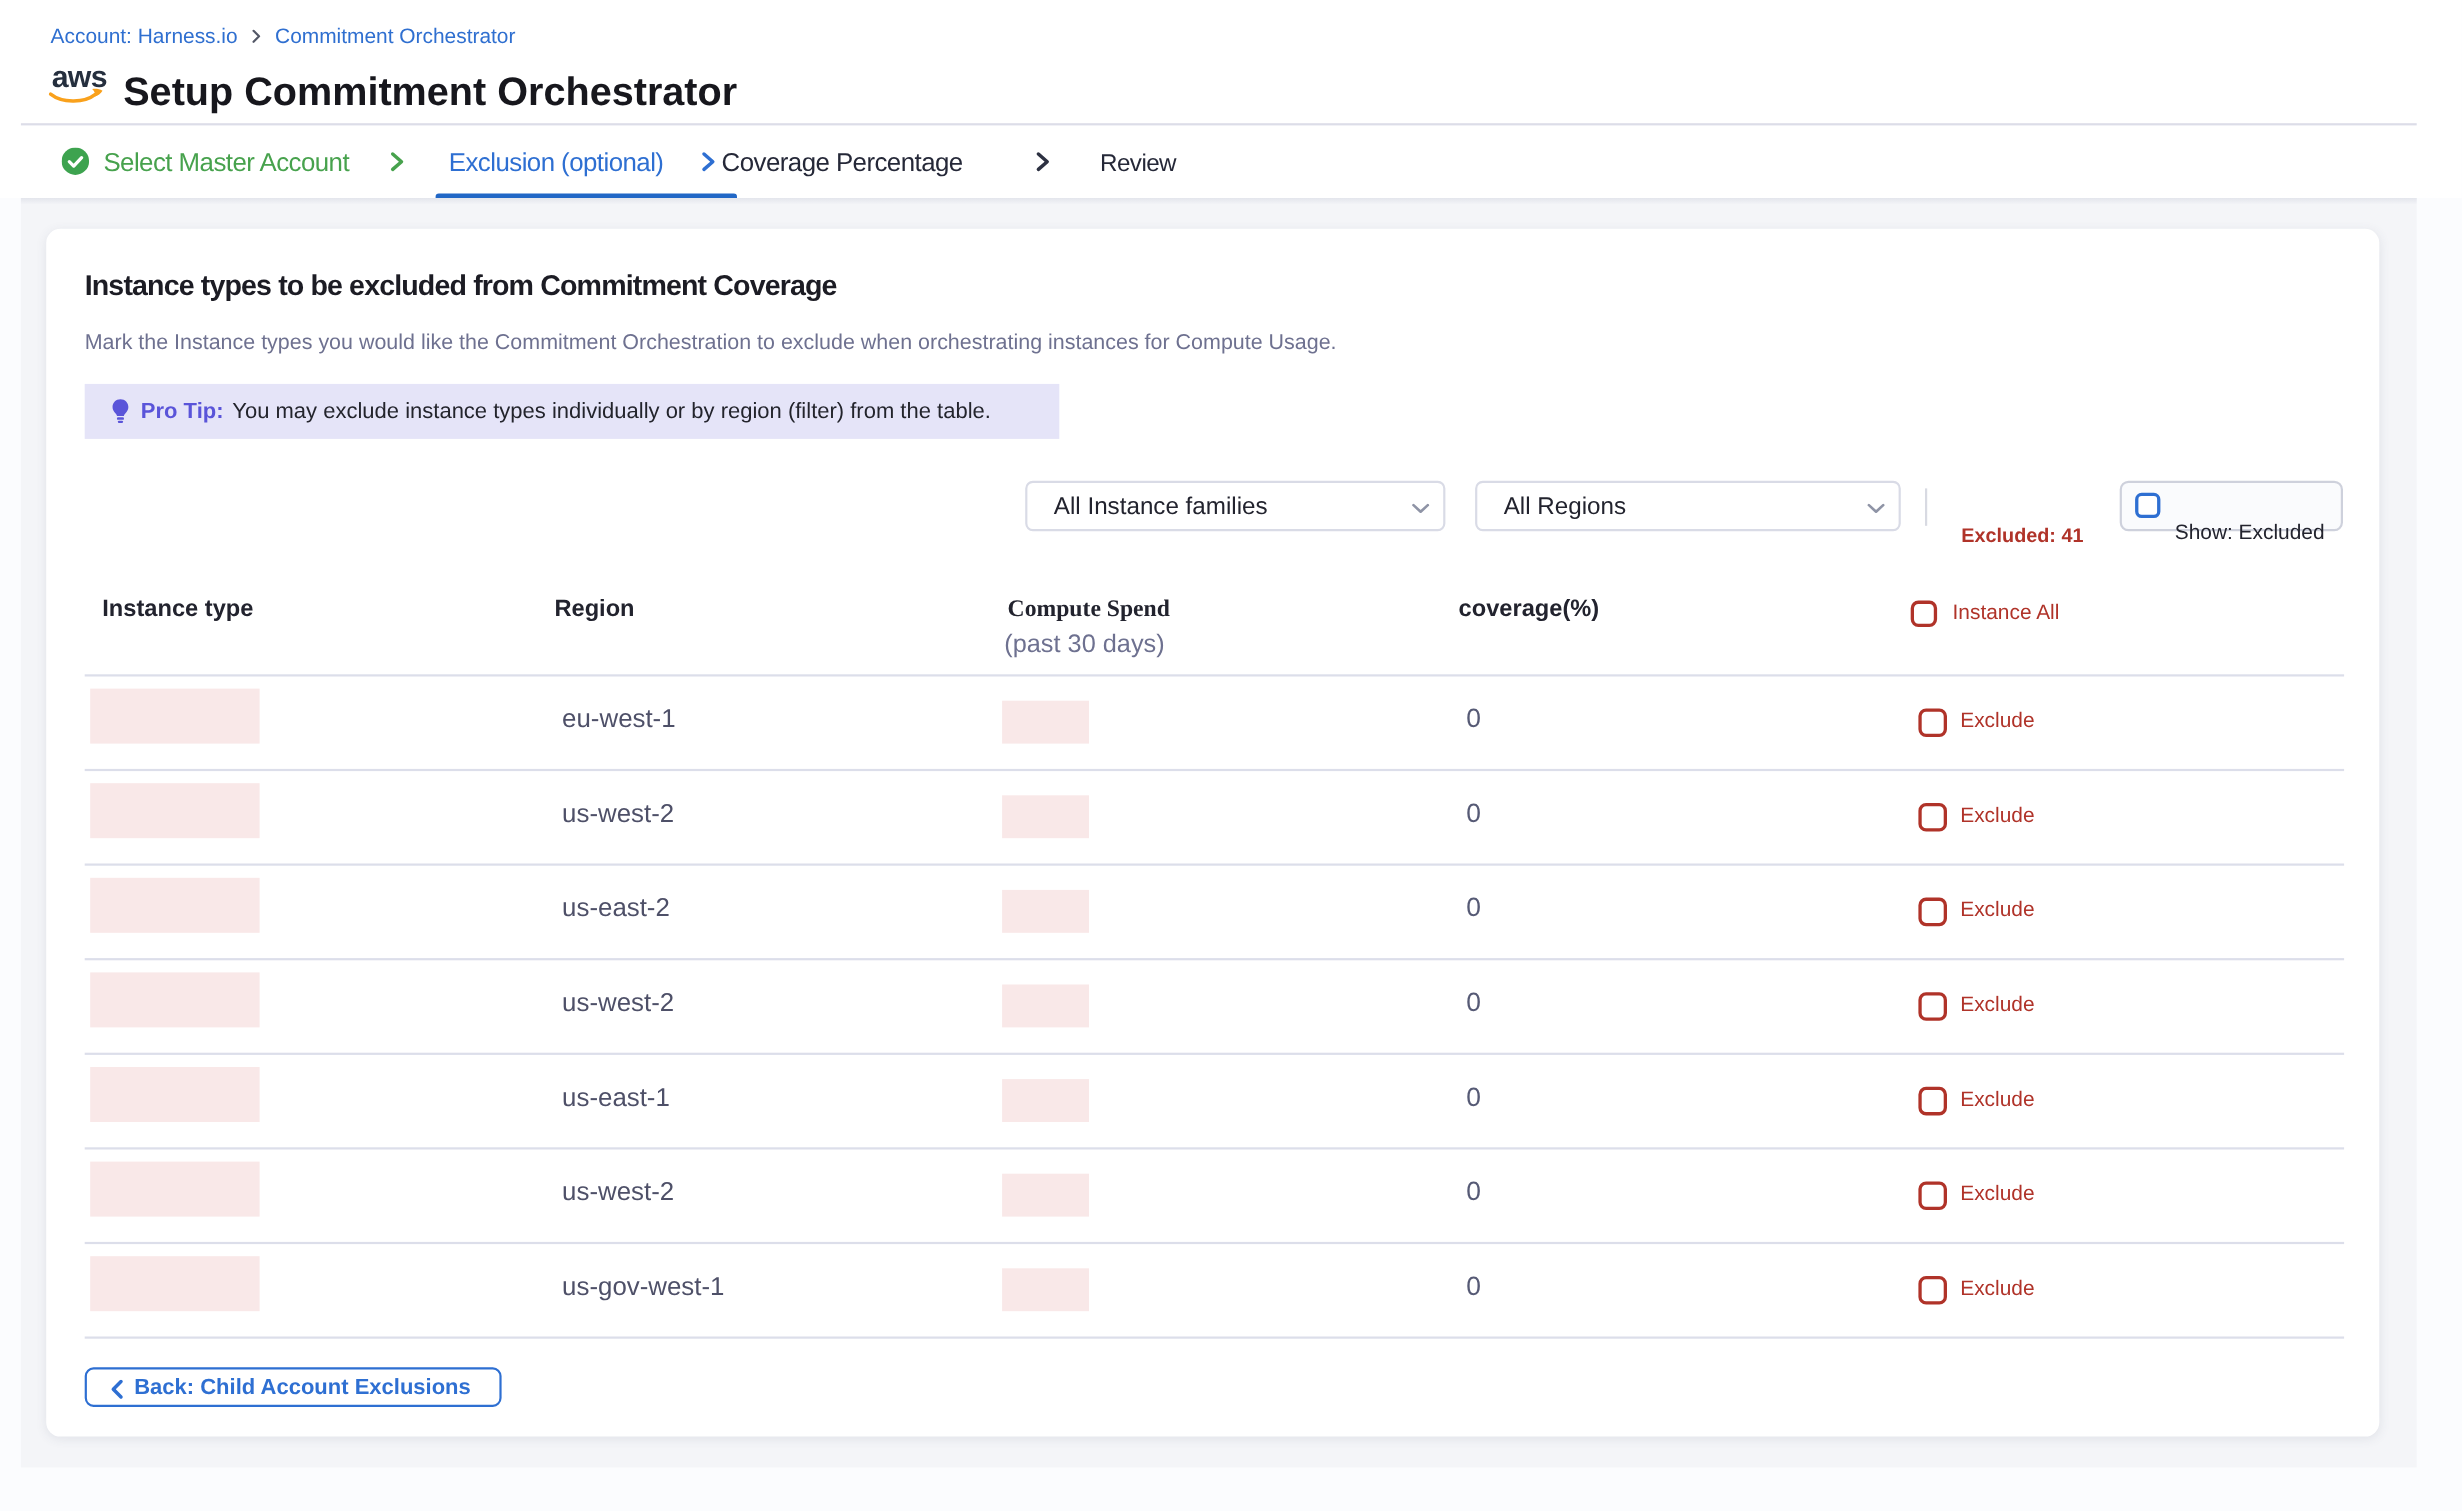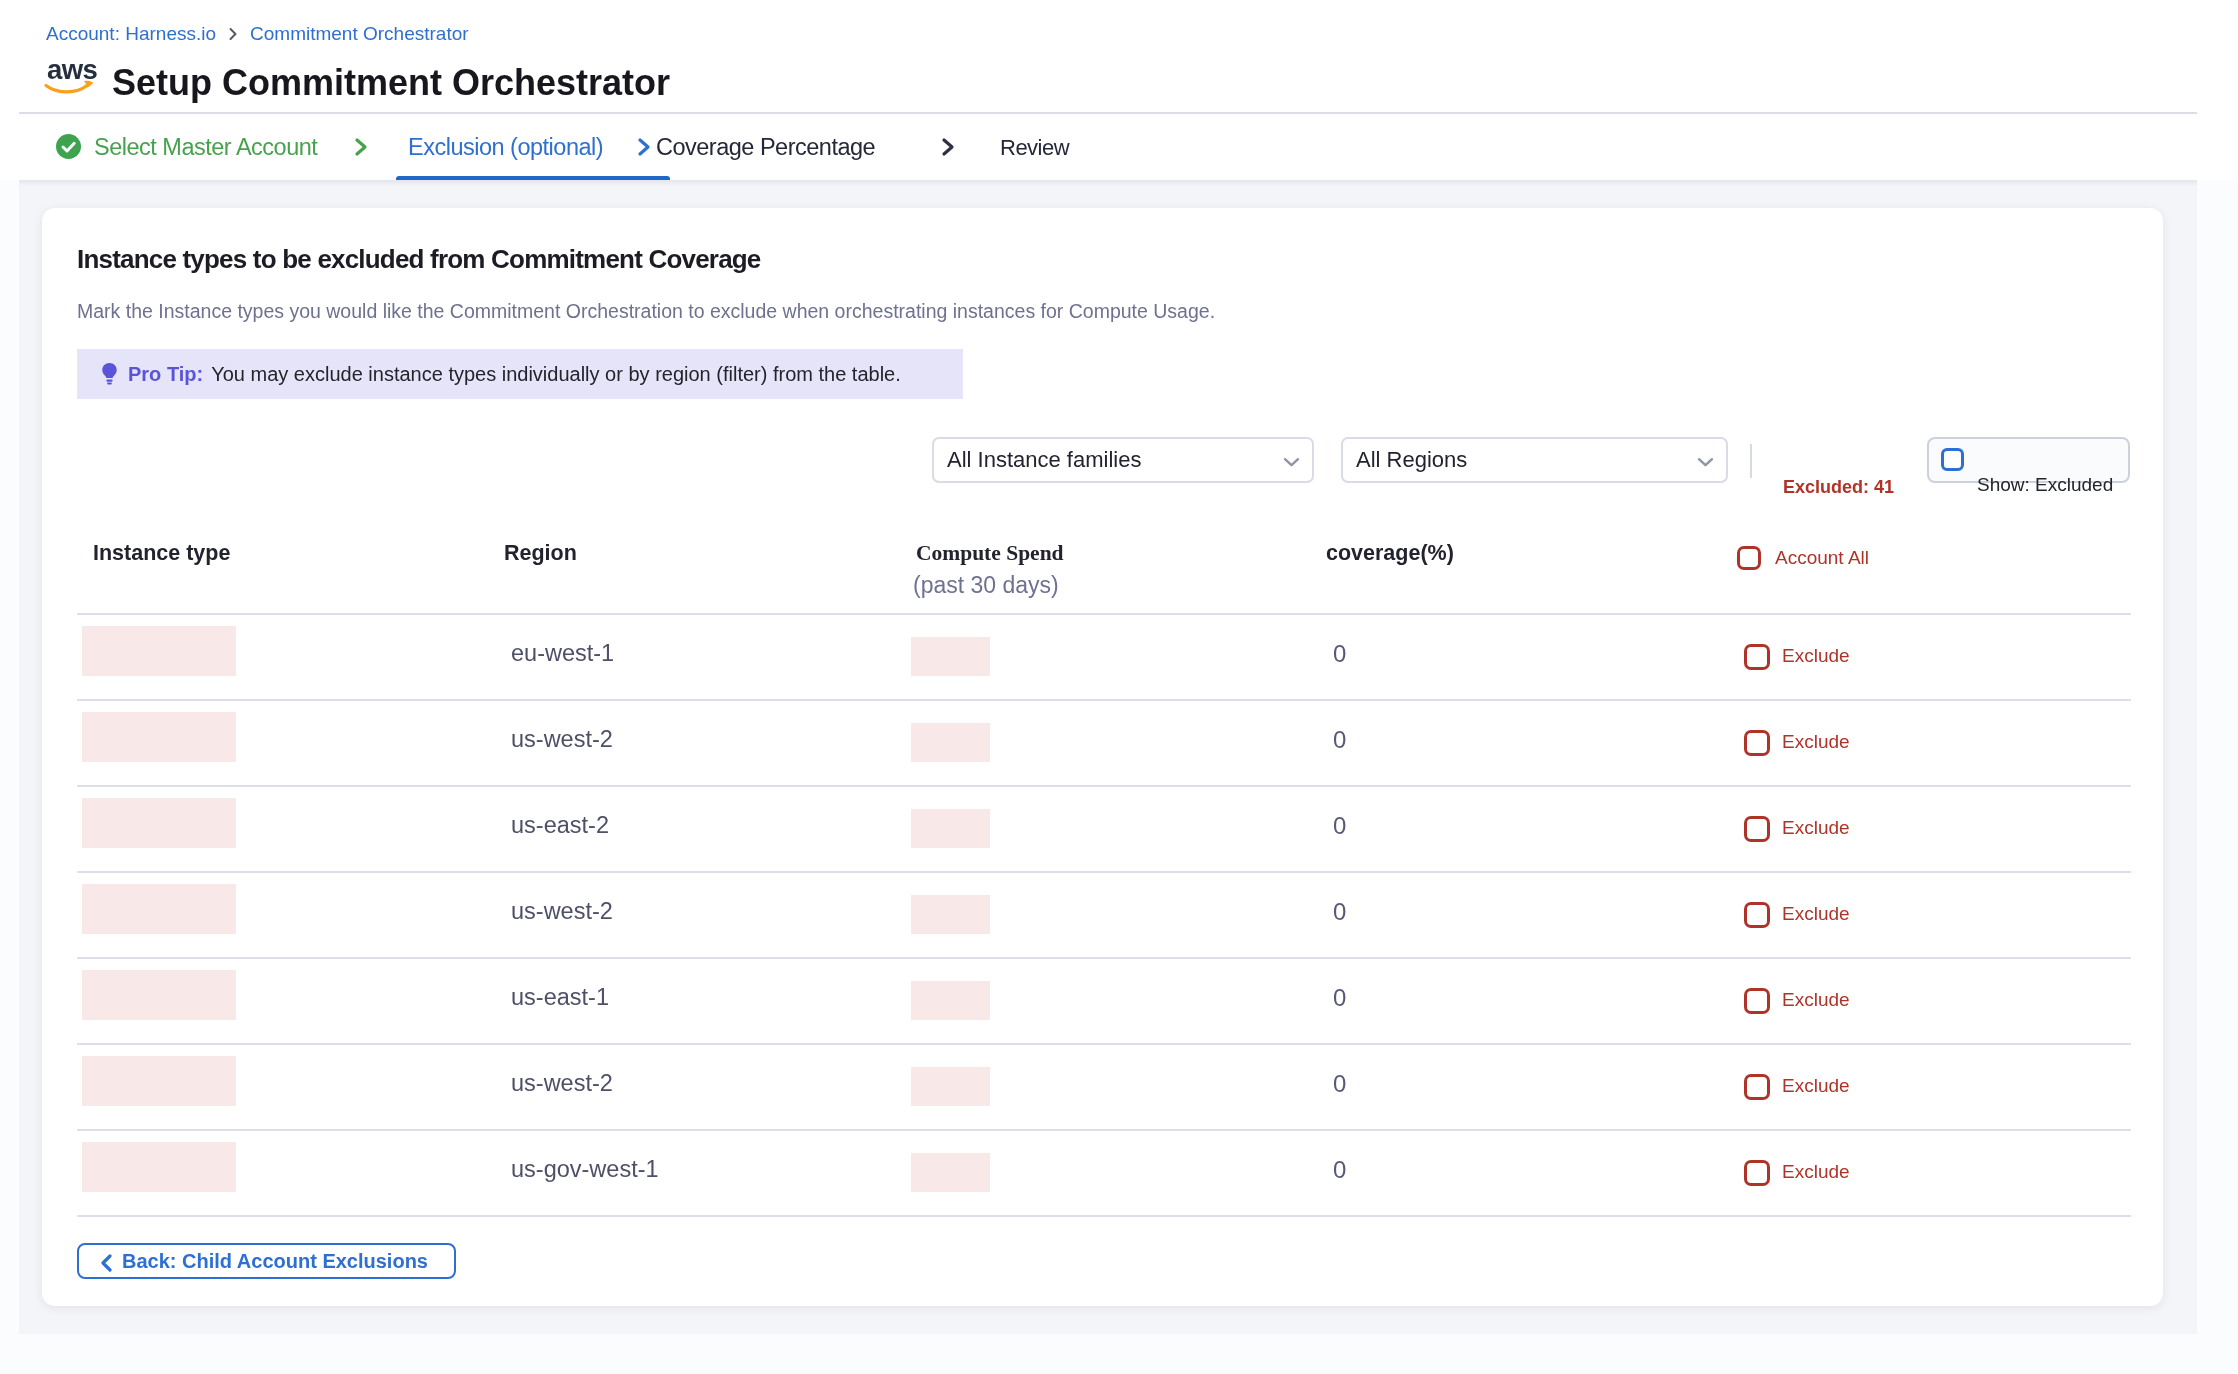--- a/index.html
+++ b/index.html
@@ -25,21 +25,21 @@
   #cardsub { left:77px; top:300px; font-size:19.5px; color:#6e7190; }
 
   #protip { left:77px; top:349px; width:886px; height:50px; background:#e5e4f8; display:flex; align-items:center; }
   #protip .bulb { margin-left:24px; }
   #protip .pt { color:#5a54d9; font-weight:bold; font-size:20px; margin-left:10px; }
   #protip .ptxt { color:#23242c; font-size:20px; margin-left:8px; }
 
   .dropdown { top:437px; height:46px; background:#fff; border:2px solid #d9dbe6; border-radius:7px; display:flex; align-items:center; font-size:22px; color:#22232e; }
   #dd1 { left:932px; width:382px; }
   #dd2 { left:1341px; width:387px; }
-  .dd-label { margin-left:13px; }
+  .dd-label { margin-left:24px; }
   .dd-chev { position:absolute; right:12px; top:18px; }
 
   #vdivider { left:1750px; top:444px; width:2px; height:34px; background:#d8dae2; }
   #excluded41 { left:1783px; top:449px; font-size:18px; font-weight:bold; color:#b03329;margin-top:28px; }
   #showbtn { left:1927px; top:437px; width:203px; height:46px; background:#fafbfd; border:2px solid #ced1dc; border-radius:8px; }
   #showcb { left:1941px; top:448px; width:23px; height:23px; border:3px solid #2e6fd2; border-radius:6px; background:#fff; }
   #showlabel { left:1977px; top:450px; font-size:19px; color:#23242e;margin-top:24px; }
 
   .th { font-weight:bold; font-size:21.5px; color:#22232e; }
   #th1 { left:93px; top:541px; }
@@ -131,21 +131,21 @@
   <div class="abs" id="showbtn"></div>
   <div class="abs" id="showcb"></div>
   <div class="abs" id="showlabel">Show: Excluded</div>
 
   <div class="abs th" id="th1">Instance type</div>
   <div class="abs th" id="th2">Region</div>
   <div class="abs th" id="th3">Compute Spend</div>
   <div class="abs" id="th3b">(past 30 days)</div>
   <div class="abs th" id="th4">coverage(%)</div>
   <div class="abs" id="thcb"></div>
-  <div class="abs" id="thcblabel">Account All</div>
+  <div class="abs" id="thcblabel">Instance All</div>
 
   <div class="abs rowline" style="top:613px"></div>
   <div class="abs rowline" style="top:699px"></div>
   <div class="abs rowline" style="top:785px"></div>
   <div class="abs rowline" style="top:871px"></div>
   <div class="abs rowline" style="top:957px"></div>
   <div class="abs rowline" style="top:1043px"></div>
   <div class="abs rowline" style="top:1129px"></div>
   <div class="abs rowline" style="top:1215px"></div>
   <div class="abs pink1" style="top:626px"></div>

